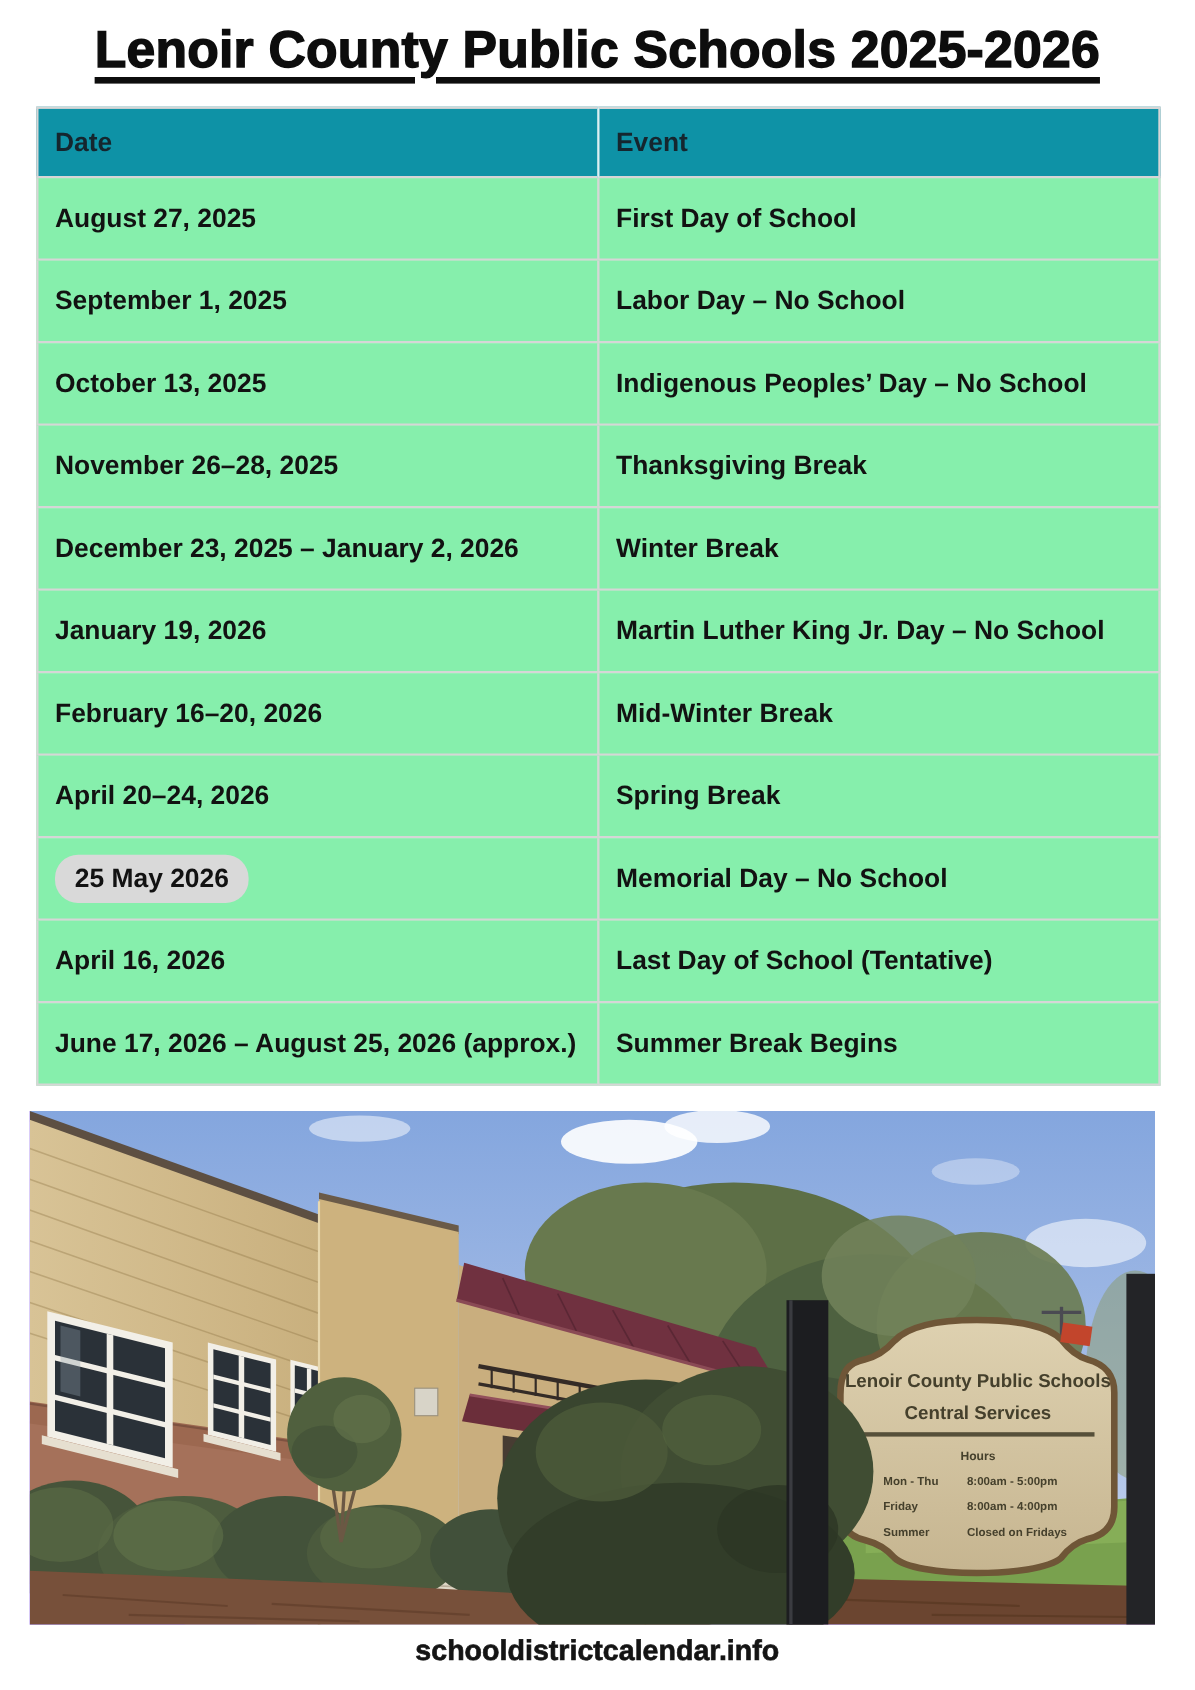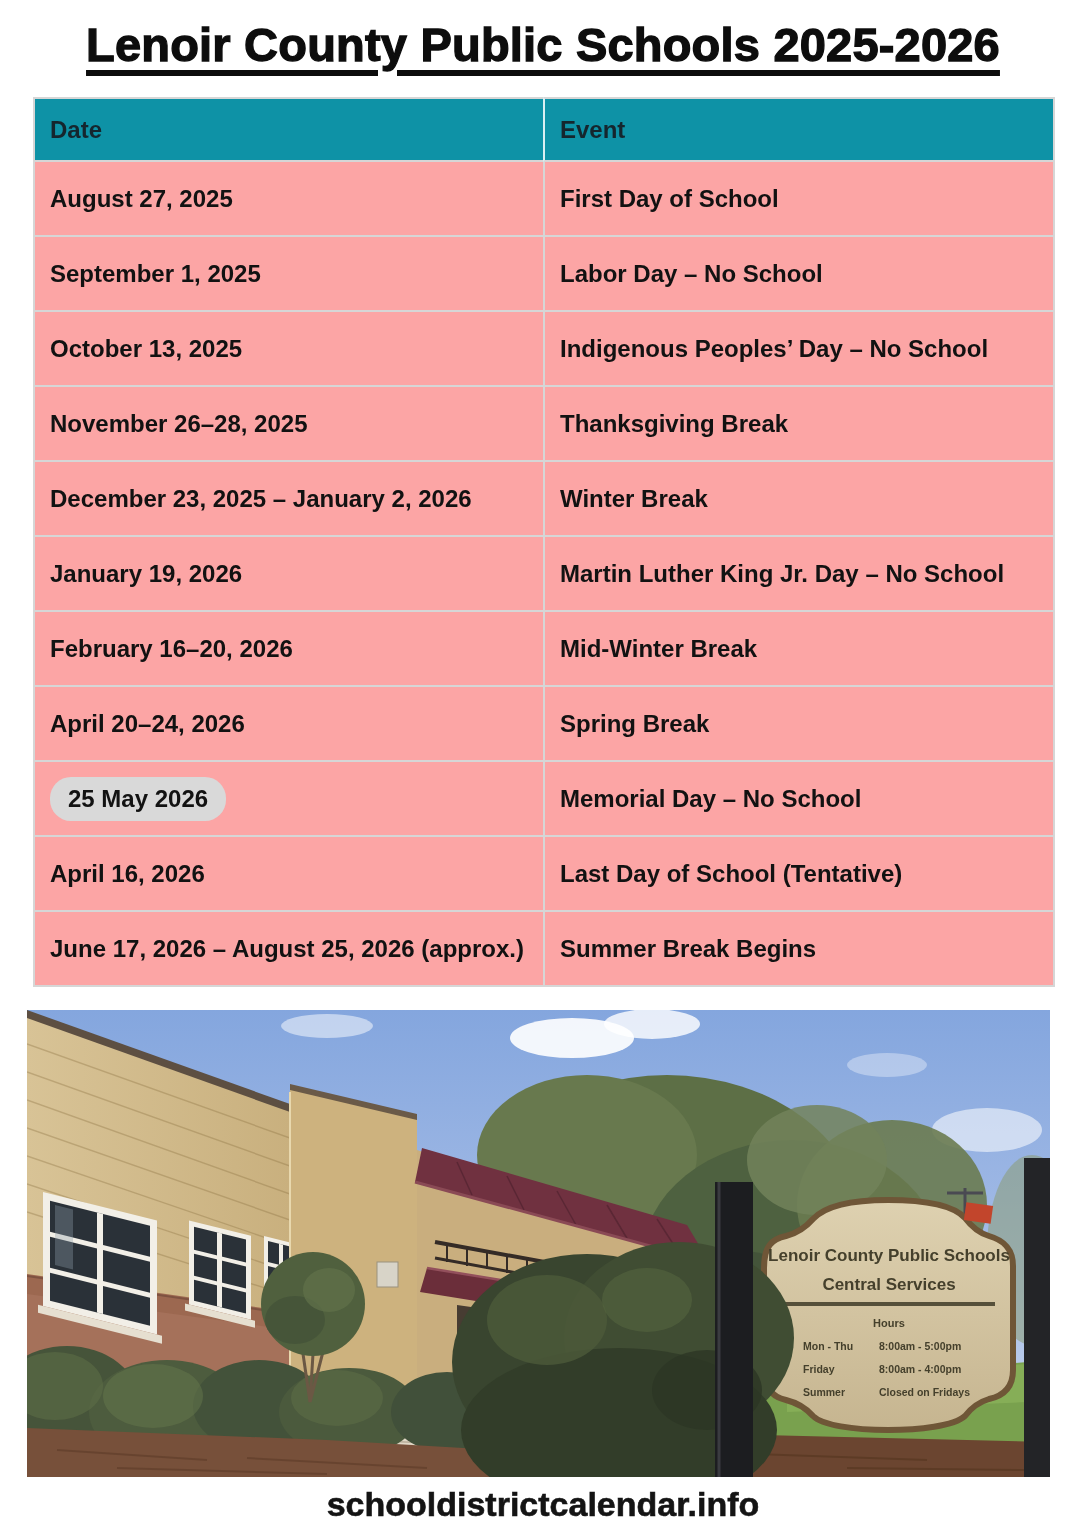--- a/index.html
+++ b/index.html
@@ -31,39 +31,39 @@
   table.cal th{
     background:var(--header-bg);color:var(--header-text);
     height:65px;text-align:left;padding:0 4px 0 15px;
     font-size:24px;font-weight:700;
     border-top:2px solid var(--table-border);
     border-bottom:2px solid var(--table-border);
   }
   table.cal th:first-child{border-left:2px solid var(--table-border);width:510px;}
   table.cal th:last-child{border-right:2px solid var(--table-border);border-left:2px solid rgba(255,255,255,0.85);}
   table.cal td{
-    background:#fca5a5;height:75px;padding:0 6px 0 15px;
+    background:#86efac;height:75px;padding:0 6px 0 15px;
     font-size:24px;font-weight:700;color:var(--body-text);
     border-bottom:2px solid var(--table-border);
     vertical-align:middle;white-space:nowrap;
   }
   table.cal td:first-child{border-left:2px solid var(--table-border);}
   table.cal td:last-child{border-right:2px solid var(--table-border);border-left:2px solid var(--table-border);}
   .pill{
     display:inline-block;background:var(--pill-bg);
     border-radius:21px;padding:8px 18px;
   }
   .photo{
     position:absolute;left:27px;top:1010px;width:1023px;height:467px;
     overflow:hidden;background:#8b5cf6;
   }
   .photo svg{display:block;width:1023px;height:467px;}
   .footer{
     position:absolute;top:1485px;left:0;width:100%;
-    text-align:center;font-size:34px;font-weight:800;color:#141414;
+    text-align:center;font-size:26px;font-weight:800;color:#141414;
     -webkit-text-stroke:0.6px #141414;
   }
   .sign-text{font-family:"Liberation Sans",sans-serif;font-weight:bold;fill:#45402c;}
 </style>
 </head>
 <body>
 
 <h1 class="title">Lenoir County Public Schools 2025-2026</h1>
 
 <table class="cal">

